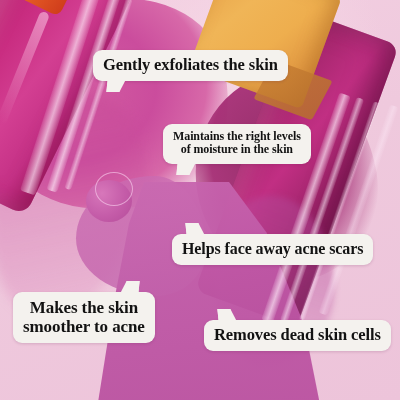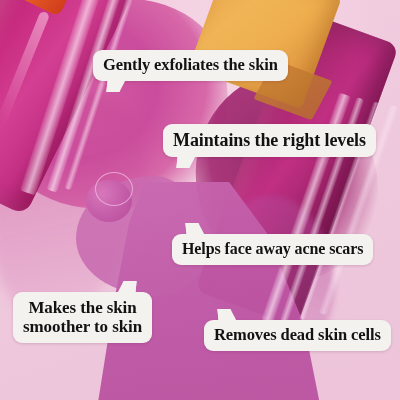--- a/index.html
+++ b/index.html
@@ -241,21 +241,21 @@
     right: 16px;
     top: -11px;
     border-right: 13px solid #f4f2ee;
     border-left: 5px solid transparent;
     border-bottom: 12px solid #f4f2ee;
     border-top: 0;
     transform: skewX(-6deg);
   }
 
   #b1 { left: 93px;  top: 50px;  font-size: 16.5px; }
-  #b2 { left: 163px; top: 124px; font-size: 18px; text-align: center; }
+  #b2 { left: 163px; top: 124px; font-size: 12px; text-align: center; }
   #b3 { left: 172px; top: 234px; font-size: 16px; }
   #b4 { left: 13px;  top: 292px; font-size: 17px; text-align: center; }
   #b5 { left: 204px; top: 320px; font-size: 16.5px; }
 </style>
 </head>
 <body>
 
 <div id="canvas">
 
   <div class="bg-base"></div>
@@ -287,28 +287,29 @@
   <div class="stem stem-r2"></div>
   <div class="stem stem-r3"></div>
   <div class="stem stem-r4"></div>
 
   <div class="bubble tail-bottom-left" id="b1">
     <span class="line">Gently exfoliates the skin</span>
   </div>
 
   <div class="bubble tail-bottom-left" id="b2">
     <span class="line">Maintains the right levels</span>
+    <span class="line">of moisture in the skin</span>
   </div>
 
   <div class="bubble tail-top-left" id="b3">
     <span class="line">Helps face away acne scars</span>
   </div>
 
   <div class="bubble tail-top-right" id="b4">
     <span class="line">Makes the skin</span>
-    <span class="line">smoother to skin</span>
+    <span class="line">smoother to acne</span>
   </div>
 
   <div class="bubble tail-top-left" id="b5">
     <span class="line">Removes dead skin cells</span>
   </div>
 
 </div>
 
 </body></html>

